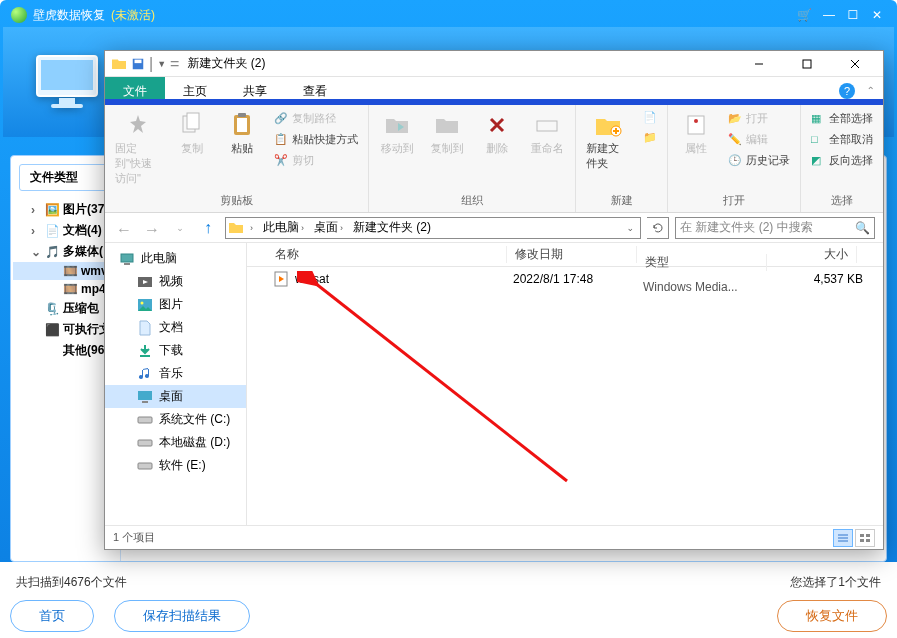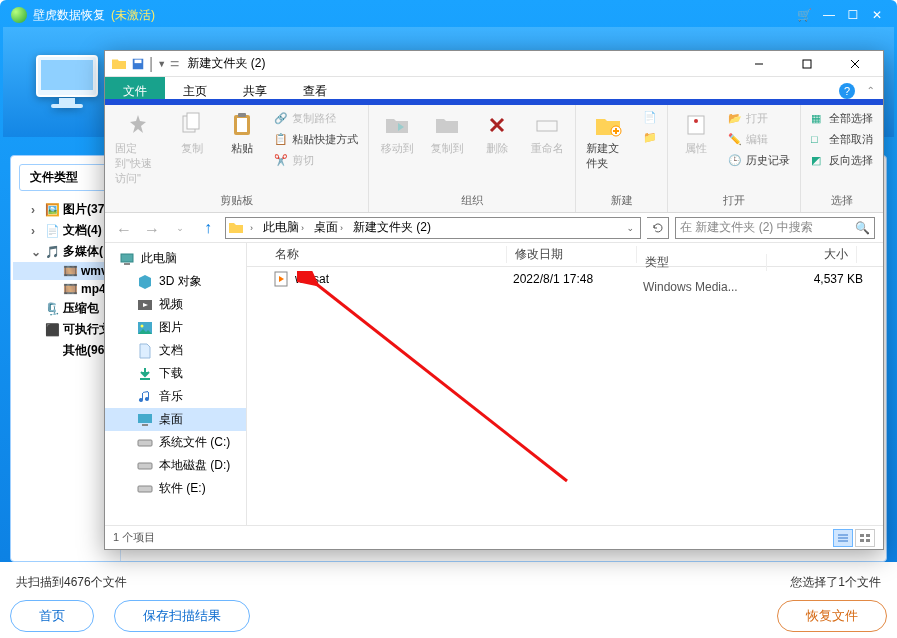--- a/index.html
+++ b/index.html
@@ -420,26 +420,20 @@
     <div class="navpane">
       <div class="nav-item">
           <svg class="ni" viewBox="0 0 16 16">
             <rect x="2" y="3" width="12" height="8" fill="#5aa" stroke="#388"></rect>
             <rect x="5" y="12" width="6" height="2" fill="#888"></rect>
           </svg>
           <span>此电脑</span>
         </div>
       <div class="nav-item sub">
           <svg class="ni" viewBox="0 0 16 16">
-            <path fill="#4ac" d="M8 1l6 3v8l-6 3-6-3V4z"></path>
-          </svg>
-          <span>3D 对象</span>
-        </div>
-      <div class="nav-item sub">
-          <svg class="ni" viewBox="0 0 16 16">
             <rect x="1" y="3" width="14" height="10" fill="#666"></rect>
             <path fill="#fff" d="M6 6l5 2-5 2z"></path>
           </svg>
           <span>视频</span>
         </div>
       <div class="nav-item sub">
           <svg class="ni" viewBox="0 0 16 16">
             <rect x="1" y="2" width="14" height="12" fill="#4ac"></rect>
             <circle cx="5" cy="6" r="1.5" fill="#ff5"></circle>
             <path fill="#2a8" d="M1 14l5-5 3 3 2-2 4 4z"></path>

